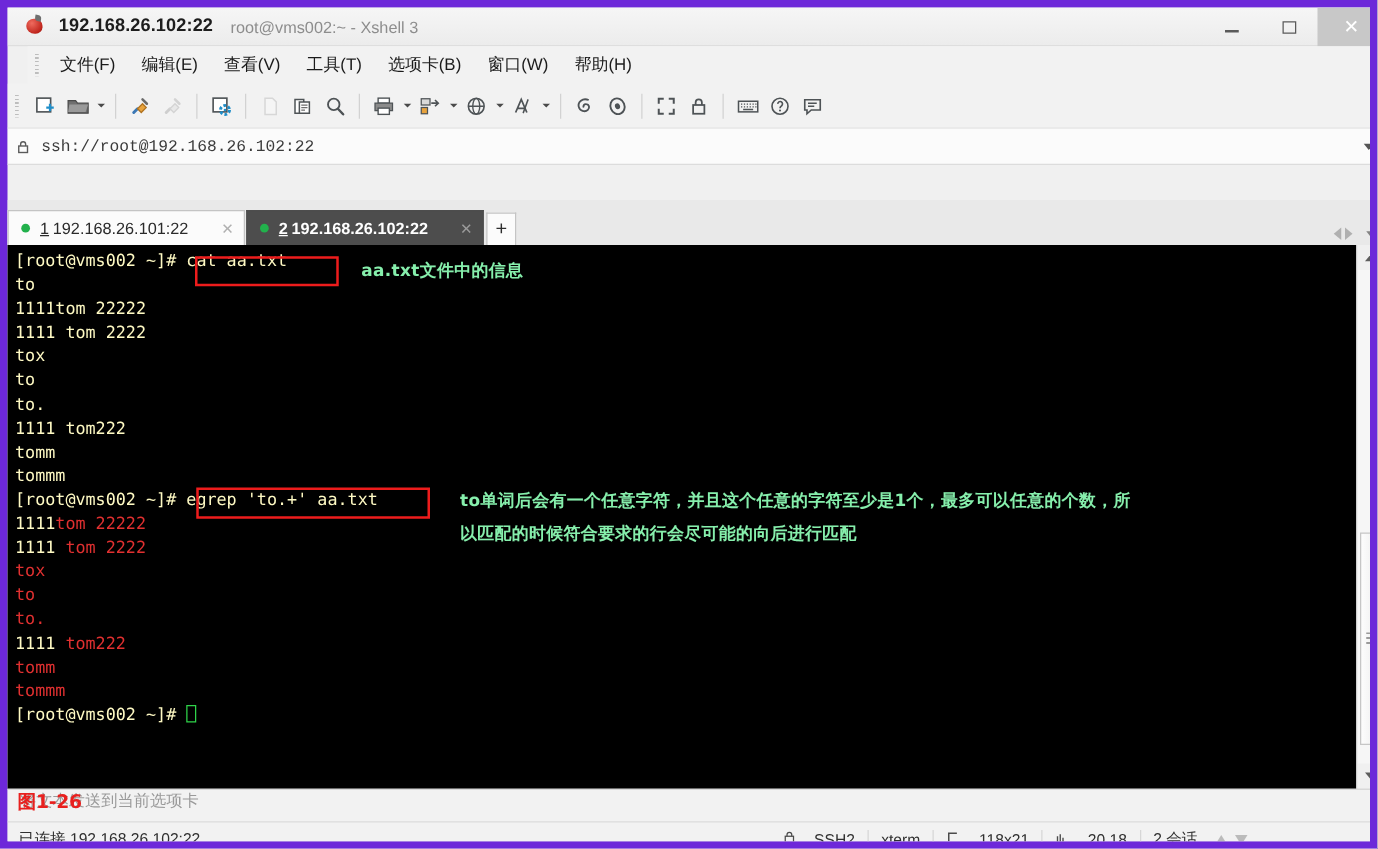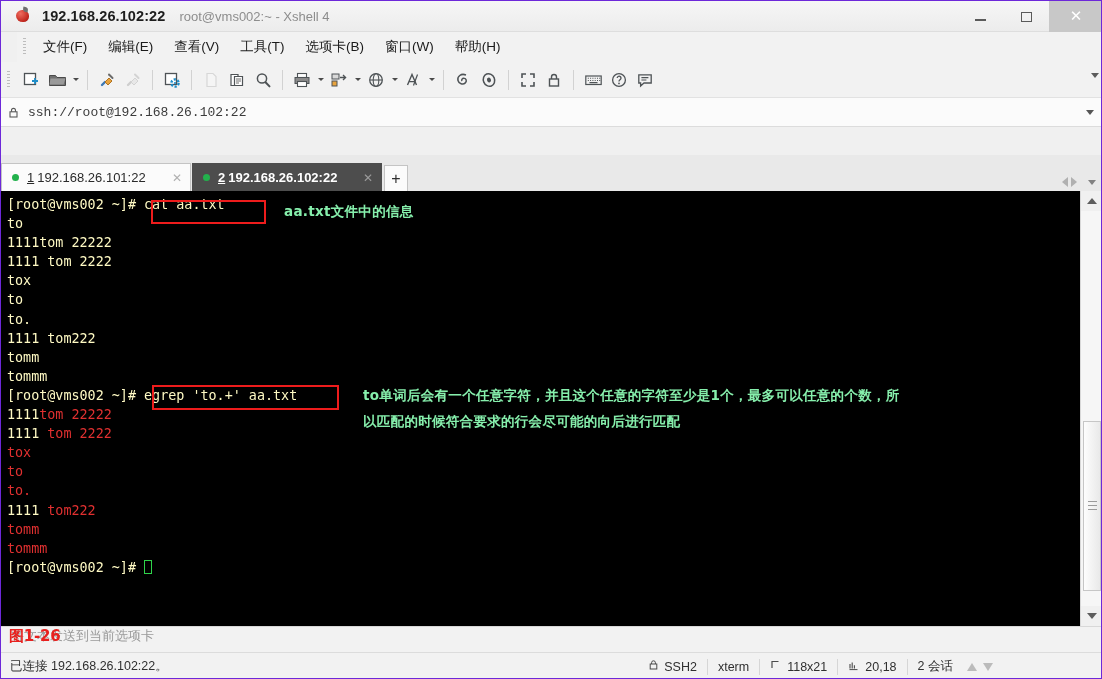--- a/index.html
+++ b/index.html
@@ -9,21 +9,21 @@
   body {
     width: 1102px; height: 679px;
     font-family: "Liberation Sans", sans-serif;
     overflow: hidden;
     -webkit-font-smoothing: antialiased;
   }
   #app {
     position: relative;
     width: 1102px; height: 679px;
     background: #f0f0f0;
-    border: 1px solid #6d28d9;
+    border: 6px solid #6d28d9;
     box-sizing: border-box;
     overflow: hidden;
   }
 
   
   .titlebar {
     position: absolute; left: 0; top: 0;
     width: 1102px; height: 31px;
     background: linear-gradient(#f6f6f6, #ececec);
     border-bottom: 1px solid #dedede;
@@ -297,21 +297,21 @@
   .statusbar {
     position: absolute; left: 0; top: 651px;
     width: 1102px; height: 28px;
     background: #f2f2f2;
     border-top: 1px solid #dcdcdc;
     box-sizing: border-box;
     display: flex; align-items: center;
     font-size: 12.5px; color: #303030;
   }
   .st-conn { margin-left: 9px; }
-  .st-cell { display: flex; align-items: center; gap: 5px; white-space: nowrap; }
+  .st-cell { display: flex; align-items: center; gap: 14px; white-space: nowrap; }
   .st-sep { width: 1px; height: 16px; background: #d6d6d6; margin: 0 10px; }
   .st-arrows { display: flex; gap: 6px; margin-left: 14px; }
   .st-arrow { width: 0; height: 0; opacity: .4; }
   .st-arrow.up { border-left: 5px solid transparent; border-right: 5px solid transparent; border-bottom: 8px solid #6a6a6a; }
   .st-arrow.down { border-left: 5px solid transparent; border-right: 5px solid transparent; border-top: 8px solid #6a6a6a; }
 
   
   .watermark {
     position: absolute; right: 2px; top: 632px;
     width: 98px; height: 45px;
@@ -339,21 +339,21 @@
 <body>
 
 <div id="app">
 
   <div class="titlebar">
     <div class="app-icon">
       <div class="ball"></div>
         <div class="stem"></div>
     </div>
     <span class="title-host">192.168.26.102:22</span>
-    <span class="title-sub">root@vms002:~ - Xshell 4</span>
+    <span class="title-sub">root@vms002:~ - Xshell 3</span>
     <div class="win-btns">
       <div class="win-btn min">
           <span class="g"></span>
         </div>
       <div class="win-btn max">
           <span class="g"></span>
         </div>
       <div class="win-btn close">
         <span class="g">✕</span>
       </div>

